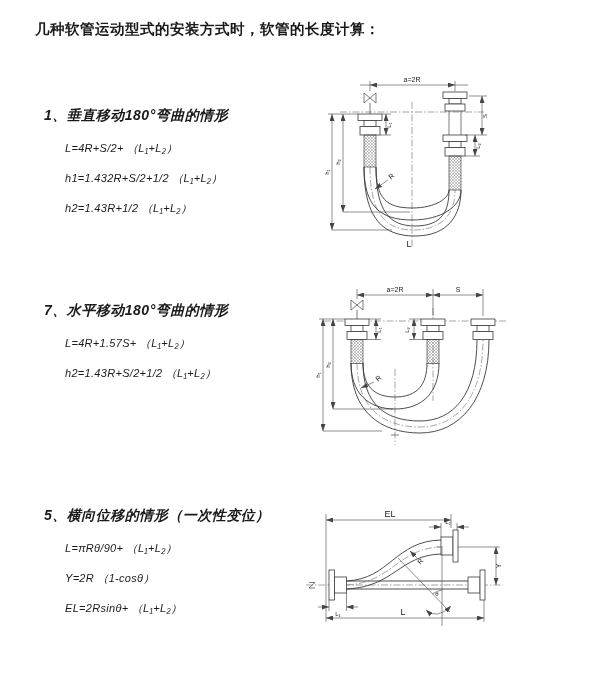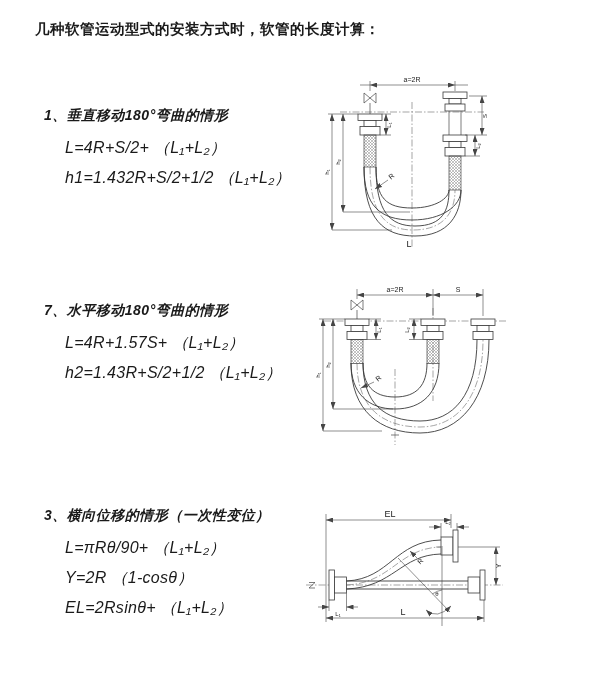--- a/index.html
+++ b/index.html
@@ -6,21 +6,21 @@
   body{
     width:600px;height:675px;background:#ffffff;position:relative;overflow:hidden;
     font-family:"Liberation Sans","DejaVu Sans",sans-serif;color:#1a1a1a;
   }
   .page-title{
     position:absolute;left:35px;top:20px;margin:0;
     font-size:14.5px;font-weight:bold;letter-spacing:0.5px;
   }
   .case-text{position:absolute;font-style:italic;}
   .case-text h2{font-size:14px;font-weight:bold;margin:0 0 15px 0;letter-spacing:0.5px;}
-  .case-text p{font-size:16px;margin:0 0 14px 21px;line-height:16px;letter-spacing:0.3px;}
+  .case-text p{font-size:11px;margin:0 0 14px 21px;line-height:16px;letter-spacing:0.3px;}
   #case1-text{left:44px;top:107px;}
   #case2-text{left:44px;top:302px;}
   #case3-text{left:44px;top:507px;}
   .diagram{position:absolute;}
   #diagram1{left:312px;top:72px;}
   #diagram2{left:310px;top:283px;}
   #diagram3{left:298px;top:500px;}
   svg .ln{stroke:#454545;stroke-width:0.7;fill:none;}
   svg .thick{stroke:#3a3a3a;stroke-width:0.9;fill:none;}
   svg .cl{stroke:#6a6a6a;stroke-width:0.6;fill:none;stroke-dasharray:7 2 1.5 2;}
@@ -33,20 +33,21 @@
 </style>
 </head>
 <body>
 
 <h1 class="page-title">几种软管运动型式的安装方式时，软管的长度计算：</h1>
 
 <div class="case-text" id="case1-text">
   <h2>1、垂直移动180°弯曲的情形</h2>
   <p>L=4R+S/2+ （L₁+L₂）</p>
   <p>h1=1.432R+S/2+1/2 （L₁+L₂）</p>
+  <p>h2=1.43R+1/2 （L₁+L₂）</p>
 </div>
 
 <svg id="diagram1" class="diagram" width="272" height="188" viewBox="0 0 272 188">
   <defs>
     <marker id="ar1" markerUnits="userSpaceOnUse" markerWidth="7" markerHeight="5" refX="7" refY="2.5" orient="auto-start-reverse">
       <path d="M0,0 L7,2.5 L0,5 z" fill="#454545"></path>
     </marker>
     <pattern id="xh1" width="3" height="3" patternUnits="userSpaceOnUse">
       <path d="M0,3 L3,0 M0,0 L3,3" stroke="#888" stroke-width="0.5" fill="none"></path>
     </pattern>
@@ -224,21 +225,21 @@
     <text class="lbl-s" x="99" y="47" text-anchor="middle" transform="rotate(-90 99 47)">L₂</text>
   </g>
 
   <g>
     <line class="dim" x1="64" y1="99" x2="51" y2="105" marker-end="url(#ar2)"></line>
     <text class="lbl" x="70" y="97" text-anchor="middle" transform="rotate(-40 70 97)">R</text>
   </g>
 </svg>
 
 <div class="case-text" id="case3-text">
-  <h2>3、横向位移的情形（一次性变位）</h2>
+  <h2>5、横向位移的情形（一次性变位）</h2>
   <p>L=πRθ/90+ （L₁+L₂）</p>
   <p>Y=2R （1-cosθ）</p>
   <p>EL=2Rsinθ+ （L₁+L₂）</p>
 </div>
 
 <svg id="diagram3" class="diagram" width="300" height="148" viewBox="0 0 300 148">
   <defs>
     <marker id="ar3" markerUnits="userSpaceOnUse" markerWidth="7" markerHeight="5" refX="7" refY="2.5" orient="auto-start-reverse">
       <path d="M0,0 L7,2.5 L0,5 z" fill="#454545"></path>
     </marker>

